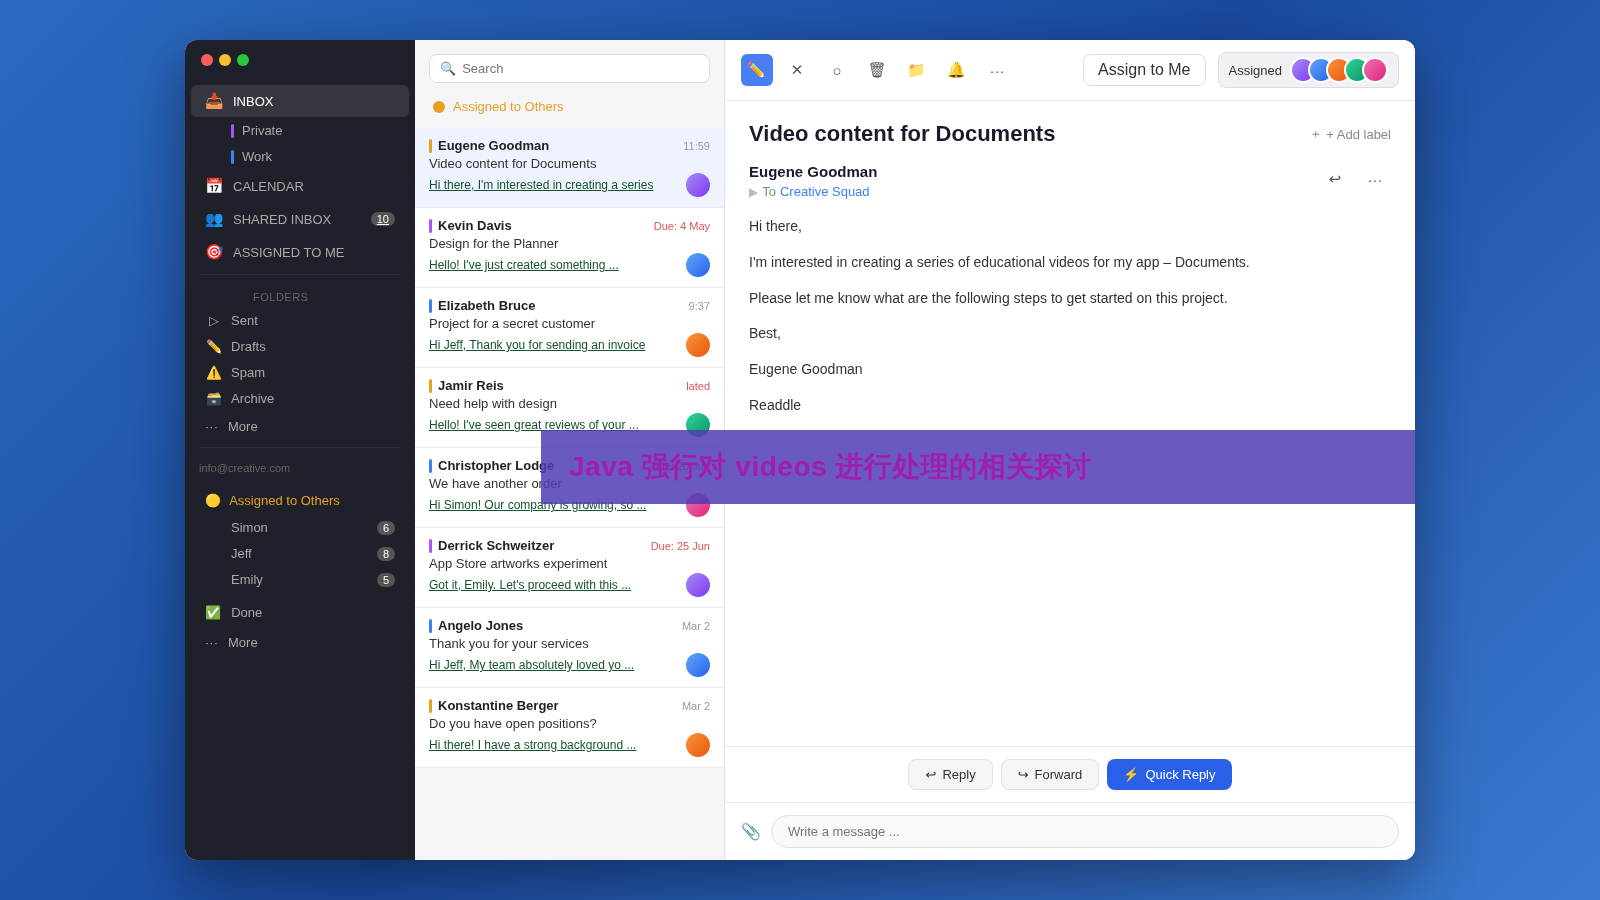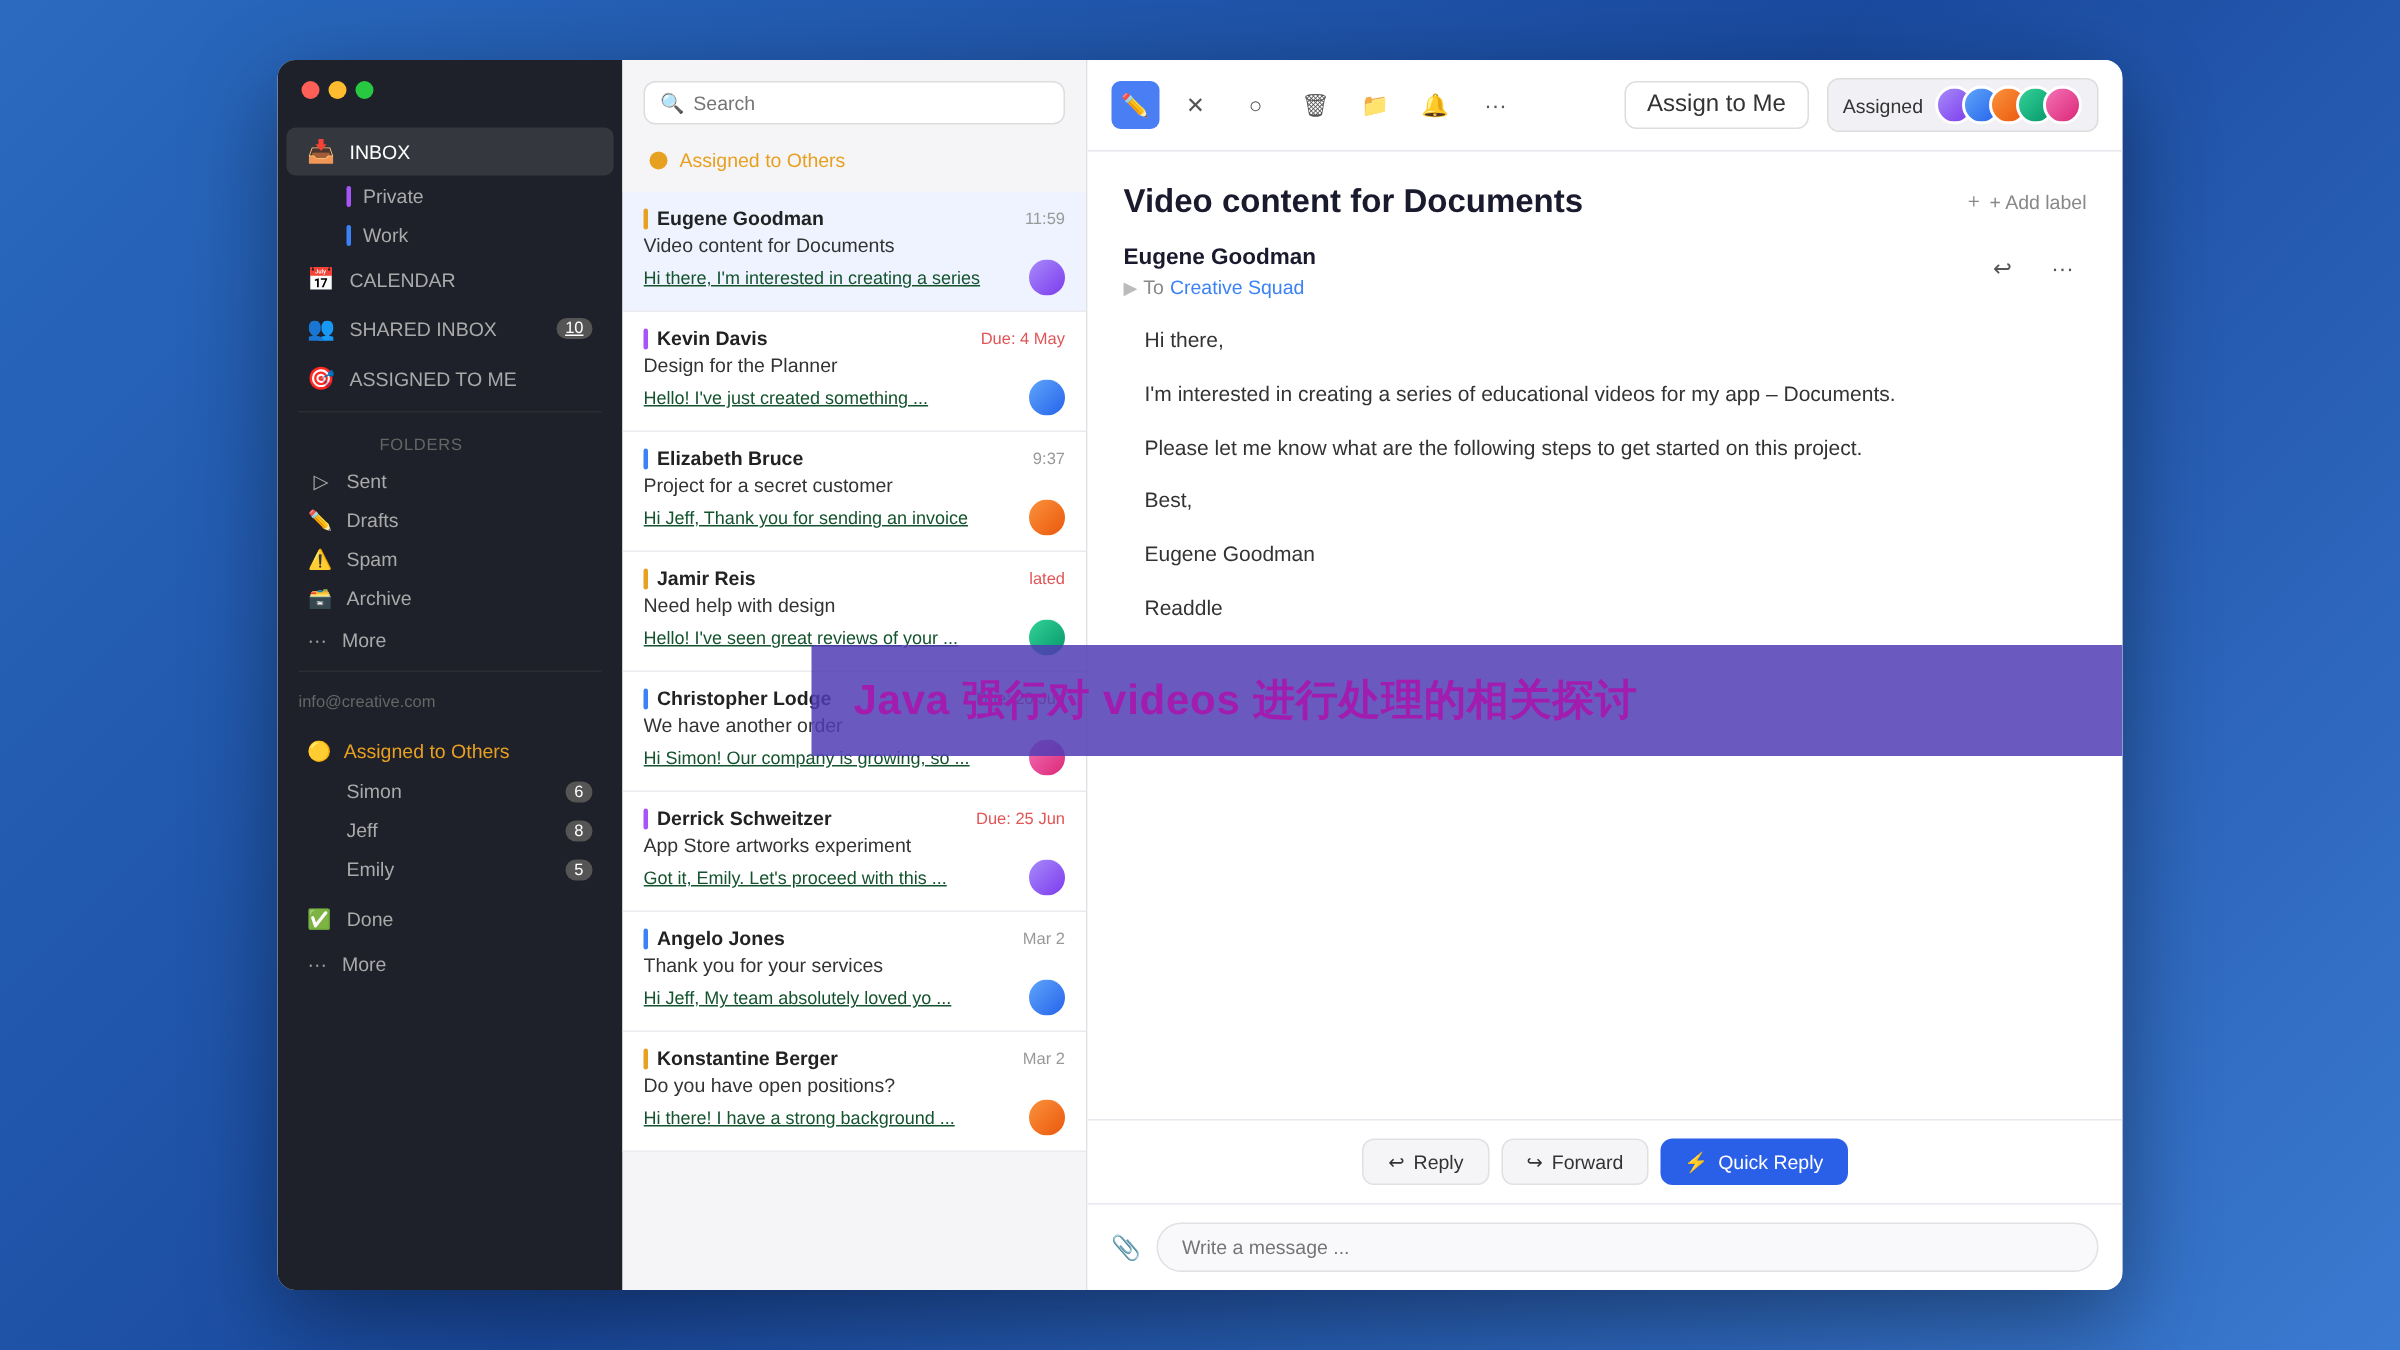--- a/index.html
+++ b/index.html
@@ -391,21 +391,21 @@
     .email-header-actions {
       display: flex;
       gap: 8px;
       align-items: center;
     }
     .email-body {
       font-size: 14px;
       line-height: 1.7;
       color: #333;
     }
-    .email-body p { margin-bottom: 12px; margin-left: 14px; }
+    .email-body p { margin-bottom: 12px; }
     .email-footer {
       border-top: 1px solid #e8e8ee;
       padding: 12px 24px;
       display: flex;
       align-items: center;
       gap: 10px;
     }
     .reply-actions {
       display: flex;
       gap: 8px;

